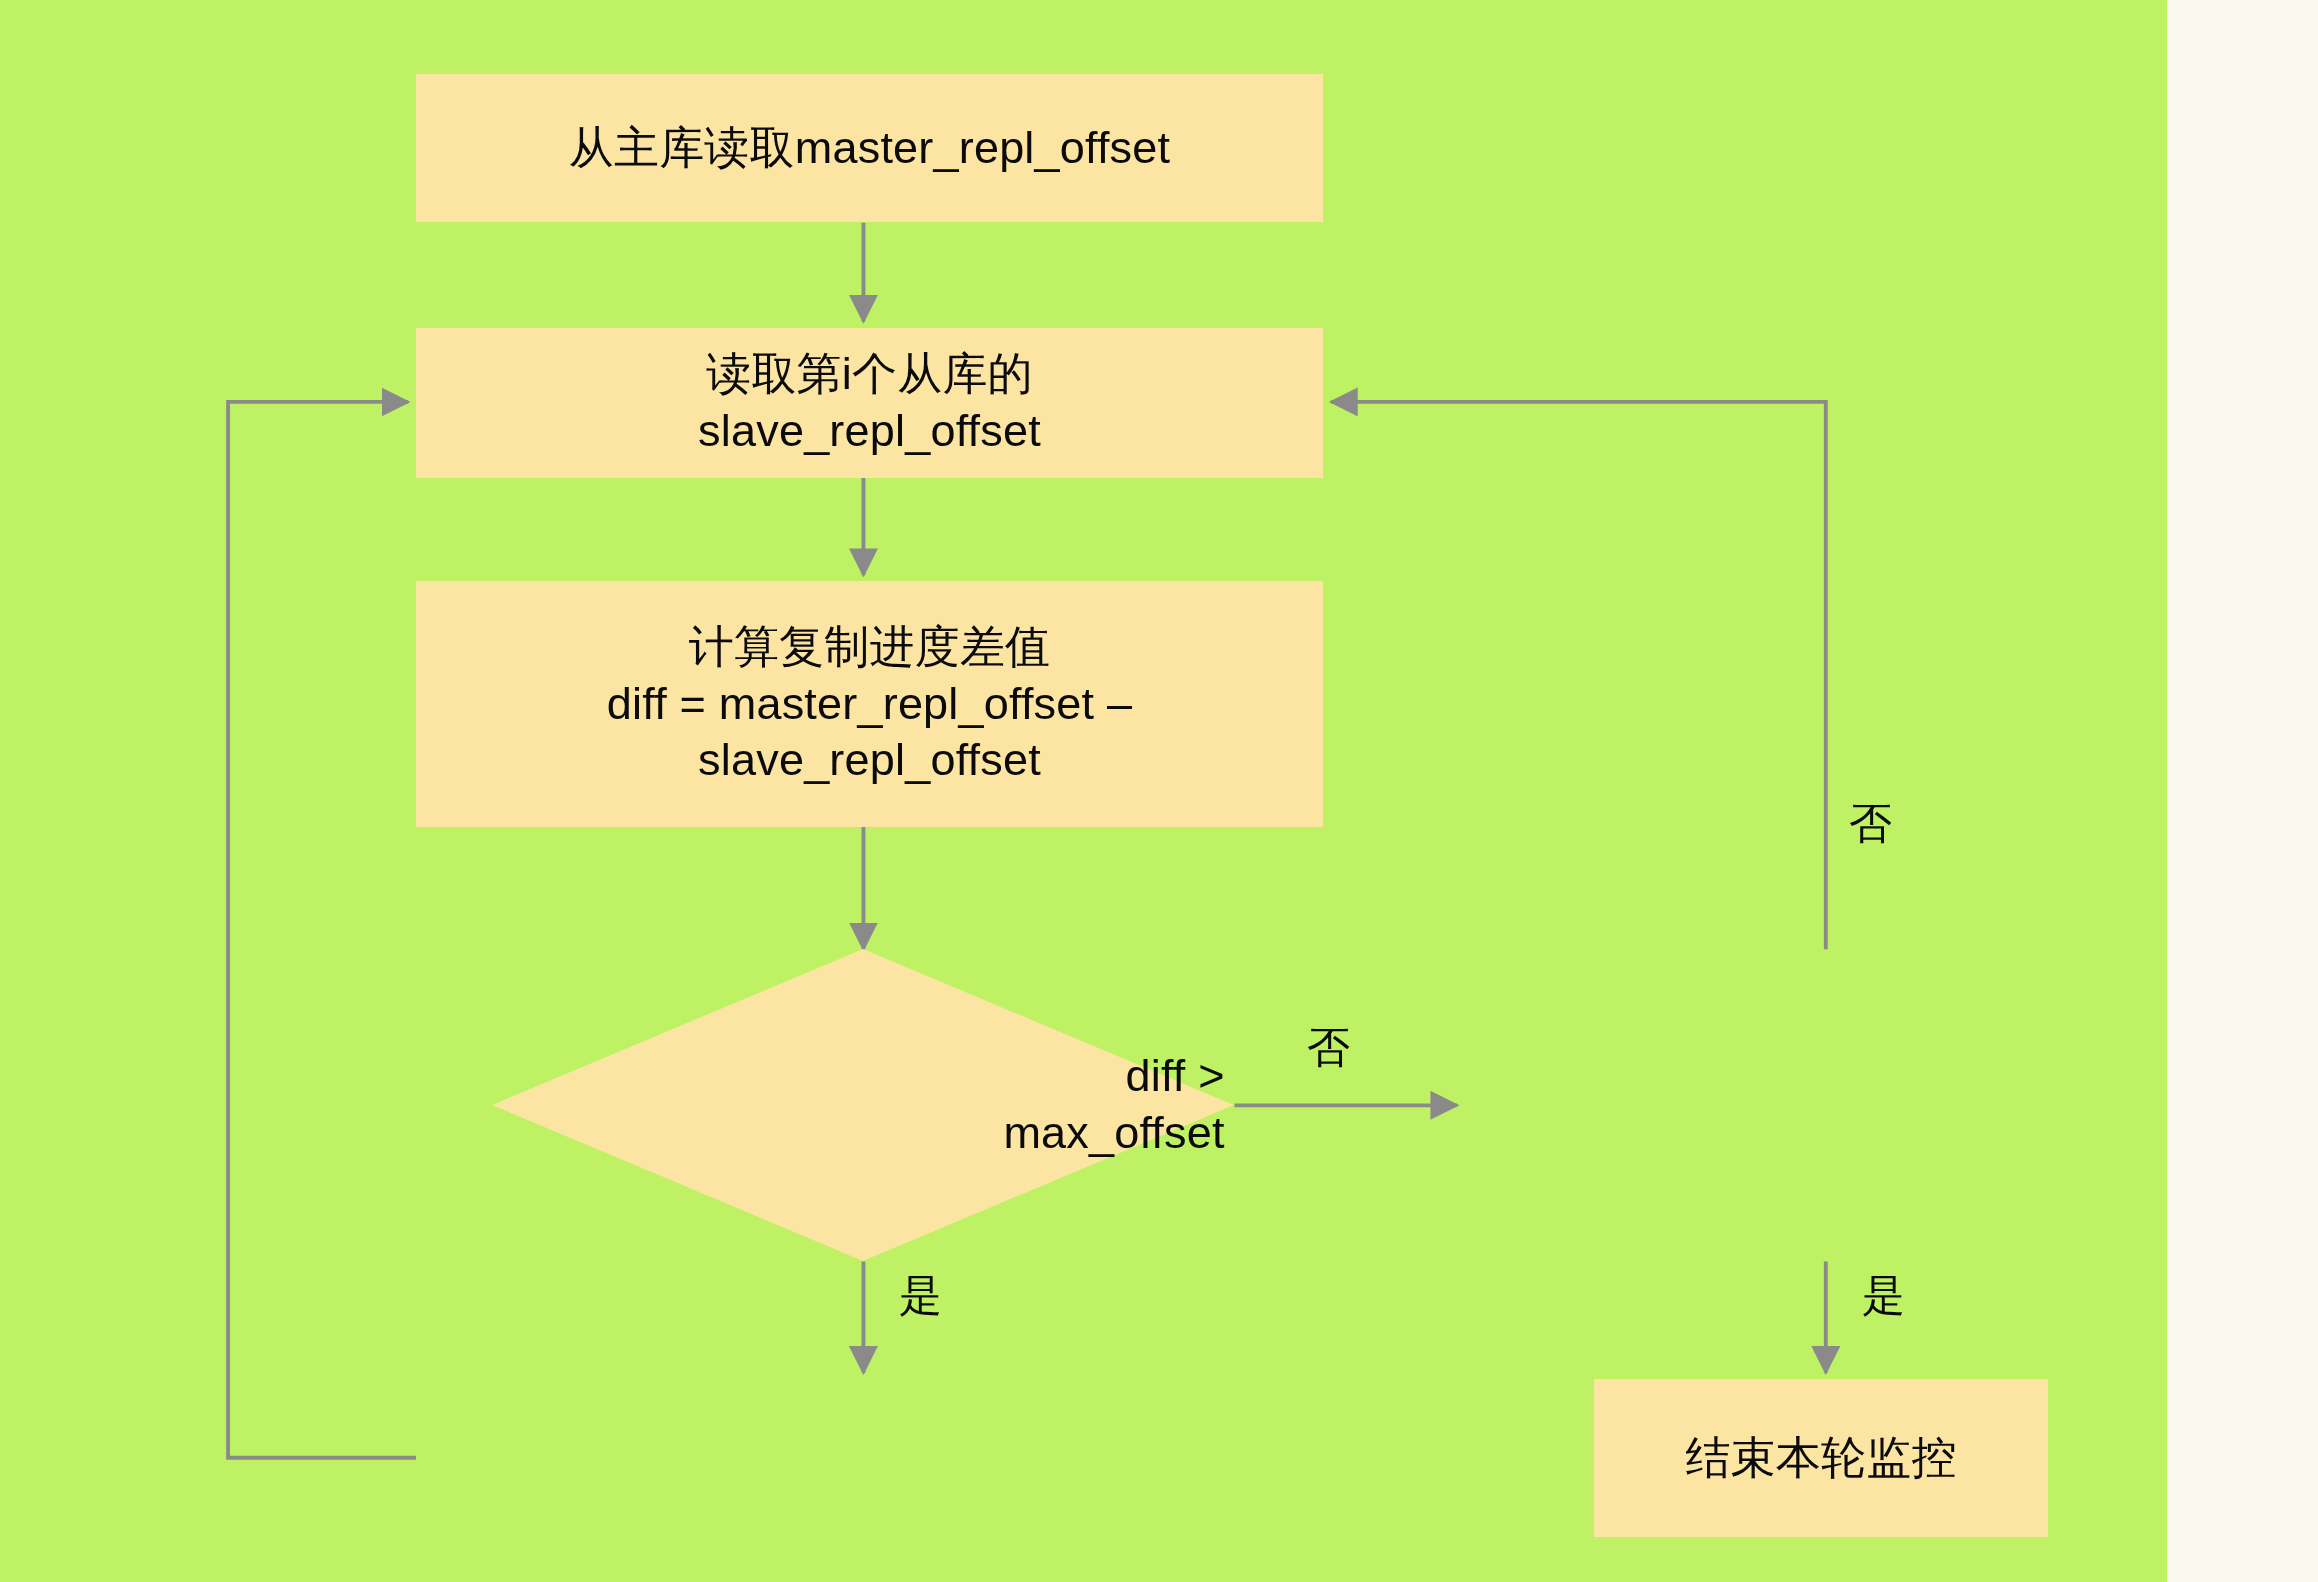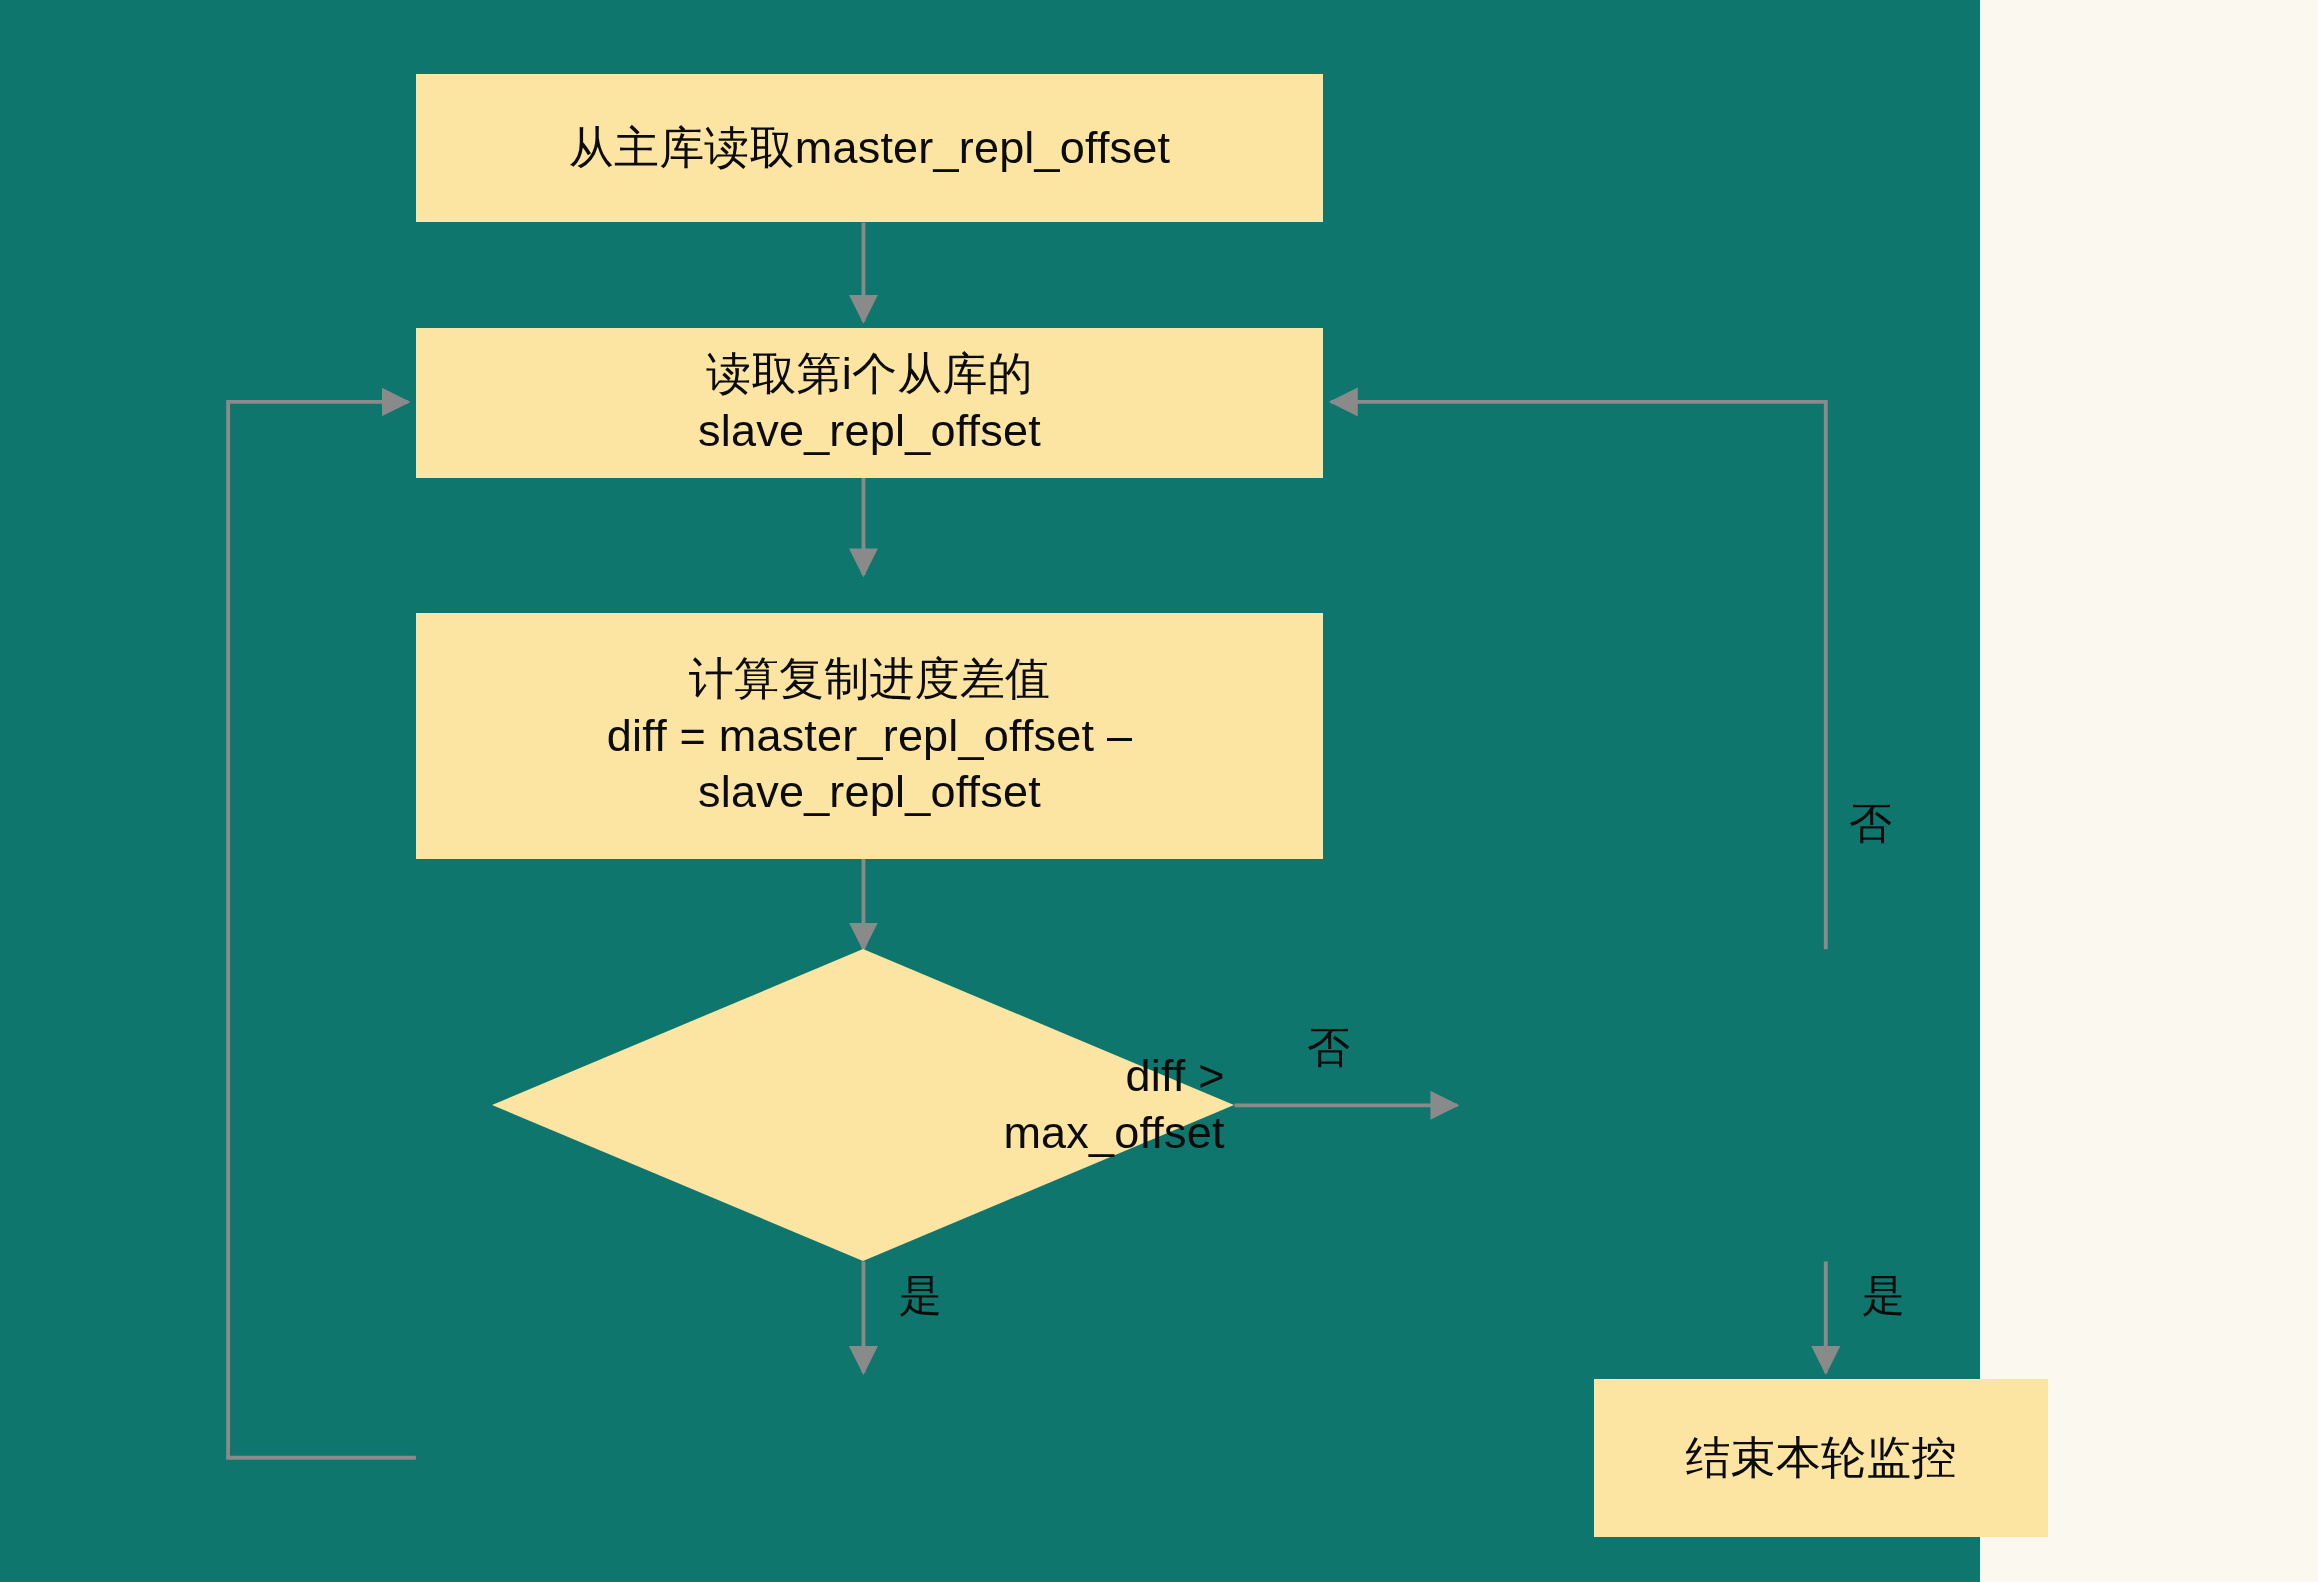--- a/index.html
+++ b/index.html
@@ -8,23 +8,23 @@
   }
   body {
     width: 2319px;
     height: 1583px;
     background: #fbf8ef;
     font-family: "Liberation Sans", "DejaVu Sans", sans-serif;
     overflow: hidden;
   }
   #canvas {
     position: relative;
-    width: 1980px;
+    width: 2167px;
     height: 1583px;
-    background: #0f766e;
+    background: #bef264;
     text-decoration: underline;
   }
   #edges {
     position: absolute;
     left: 0;
     top: 0;
     width: 2319px;
     height: 1583px;
   }
   .node {
@@ -105,21 +105,21 @@
 
   <div class="node rect" style="left:416px; top:74px; width:907px; height:148px;">
     <span class="node-label">从主库读取master_repl_offset</span>
   </div>
 
   <div class="node rect" style="left:416px; top:328px; width:907px; height:150px;">
     <span class="node-label">读取第i个从库的
 slave_repl_offset</span>
   </div>
 
-  <div class="node rect" style="left:416px; top:581px; width:907px; height:246px;margin-top:32px;">
+  <div class="node rect" style="left:416px; top:581px; width:907px; height:246px;">
     <span class="node-label">计算复制进度差值
 diff = master_repl_offset –
 slave_repl_offset</span>
   </div>
 
   <div class="node diamond" style="left:492px; top:949px; width:742px; height:312px;text-align:right;">
     <span class="diamond-shape"></span>
     <span class="node-label">diff &gt;
 max_offset</span>
   </div>

